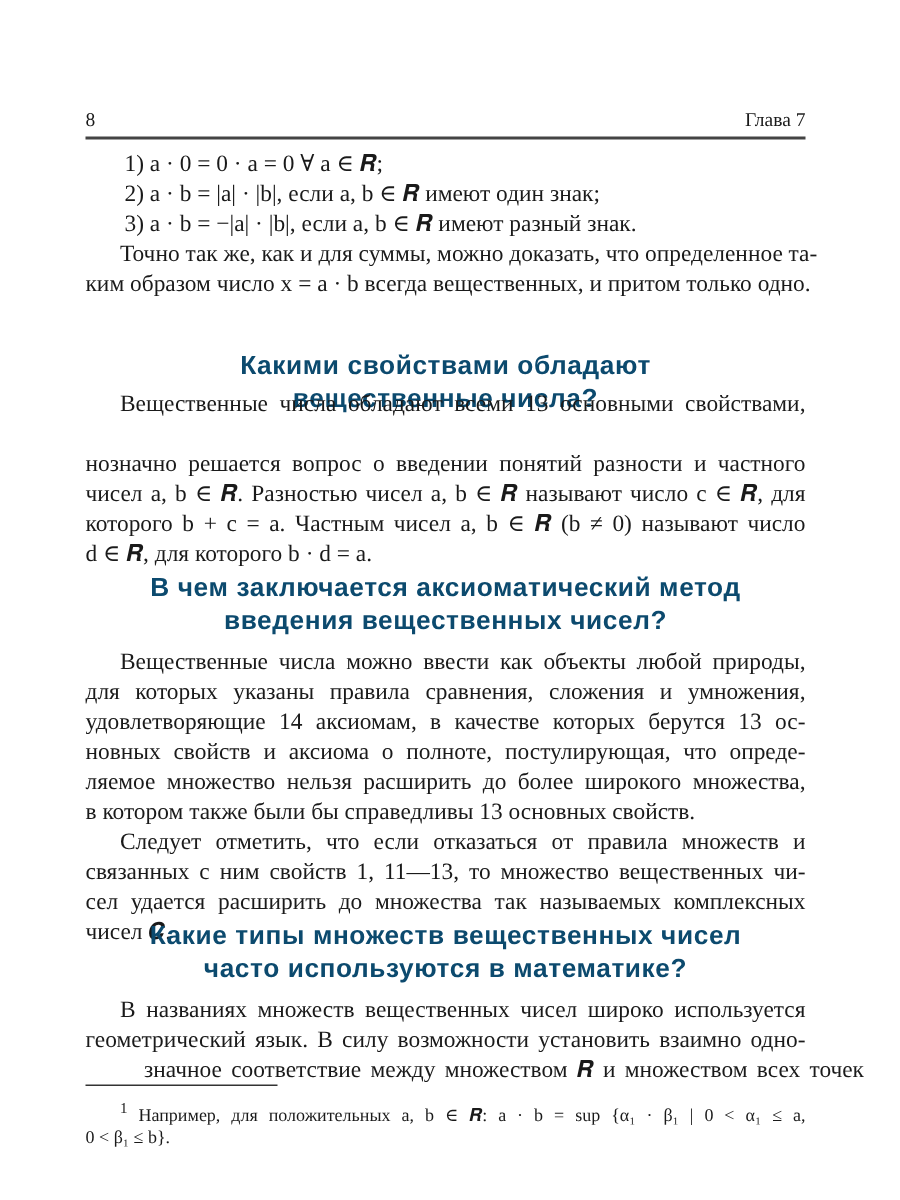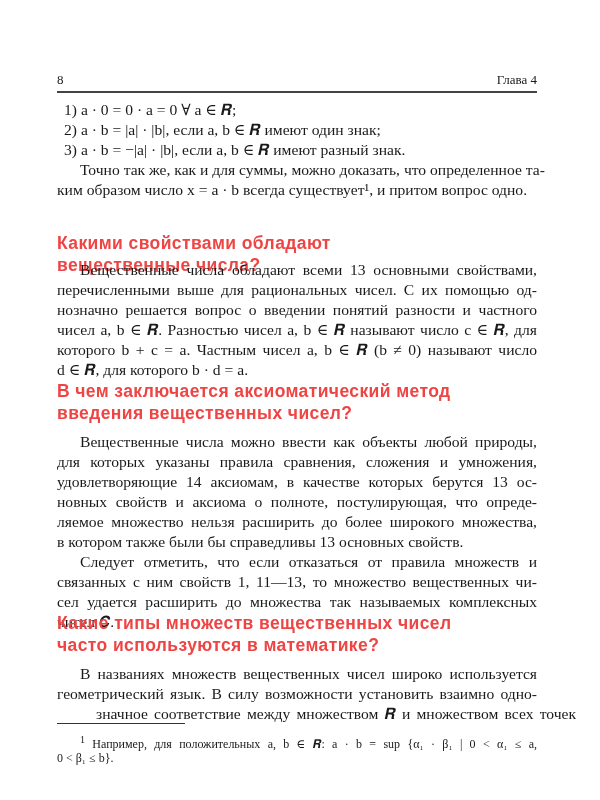--- a/index.html
+++ b/index.html
@@ -10,56 +10,55 @@
                     font-size: 13px; }
     .page-number { position: absolute; left: 0; top: 0; }
     .chapter-label { position: absolute; right: 0; top: 0; }
     .head-rule { position: absolute; left: 57px; top: 91px; width: 480px; height: 1.5px; background: #444; }
 
     .line { position: absolute; left: 57px; width: 480px; height: 20px;
             font-size: 15.6px; line-height: 20px; white-space: nowrap;
             text-align: justify; text-align-last: justify; }
     .line.indent { left: 80px; width: 457px; }
     .line.last { text-align-last: left; }
-    .line.item { left: 64px; width: 457px; text-align-last: left; }
+    .line.item { left: 83px; width: 457px; text-align-last: left; }
 
-    .heading { position: absolute; left: 57px; width: 480px; 
+    .heading { position: absolute; left: 57px; width: 480px; text-align: center;
                font-family: "Liberation Sans", "DejaVu Sans", sans-serif; font-weight: bold;
-               font-size: 17.5px; line-height: 22px; letter-spacing: 0.4px; color: #ef4444; }
+               font-size: 17.5px; line-height: 22px; letter-spacing: 0.4px; color: #0c4a6e; }
 
     .foot-rule { position: absolute; left: 57px; top: 723px; width: 128px; height: 1px; background: #333; }
     .fline { position: absolute; left: 57px; width: 480px; height: 18px;
              font-size: 12px; line-height: 18px; white-space: nowrap;
              text-align: justify; text-align-last: justify; }
     .fline.indent { left: 80px; width: 457px; }
     .fline.last { text-align-last: left; }
   </style>
 </head>
 <body>
 
 <div class="page">
 
   <div class="running-head">
     <span class="page-number">8</span>
-    <span class="chapter-label">Глава 4</span>
+    <span class="chapter-label">Глава 7</span>
   </div>
   <div class="head-rule"></div>
 
   <div class="line item" style="top:100px">1) a · 0 = 0 · a = 0  ∀ a ∈ 𝑹;</div>
   <div class="line item" style="top:120px">2) a · b = |a| · |b|, если a, b ∈ 𝑹 имеют один знак;</div>
   <div class="line item" style="top:140px">3) a · b = −|a| · |b|, если a, b ∈ 𝑹 имеют разный знак.</div>
   <div class="line indent" style="top:160px">Точно так же, как и для суммы, можно доказать, что определенное та-</div>
-  <div class="line last" style="top:180px">ким образом число x = a · b всегда существует¹, и притом вопрос одно.</div>
+  <div class="line last" style="top:180px">ким образом число x = a · b всегда вещественных, и притом только одно.</div>
 
   <div class="heading" style="top:232px">
     <div>Какими свойствами обладают</div>
     <div>вещественные числа?</div>
   </div>
   <div class="line indent" style="top:260px">Вещественные числа обладают всеми 13 основными свойствами,</div>
-  <div class="line" style="top:280px">перечисленными выше для рациональных чисел. С их помощью од-</div>
   <div class="line" style="top:300px">нозначно решается вопрос о введении понятий разности и частного</div>
   <div class="line" style="top:320px">чисел a, b ∈ 𝑹. Разностью чисел a, b ∈ 𝑹 называют число c ∈ 𝑹, для</div>
   <div class="line" style="top:340px">которого b + c = a. Частным чисел a, b ∈ 𝑹 (b ≠ 0) называют число</div>
   <div class="line last" style="top:360px">d ∈ 𝑹, для которого b · d = a.</div>
 
   <div class="heading" style="top:380px">
     <div>В чем заключается аксиоматический метод</div>
     <div>введения вещественных чисел?</div>
   </div>
   <div class="line indent" style="top:432px">Вещественные числа можно ввести как объекты любой природы,</div>

